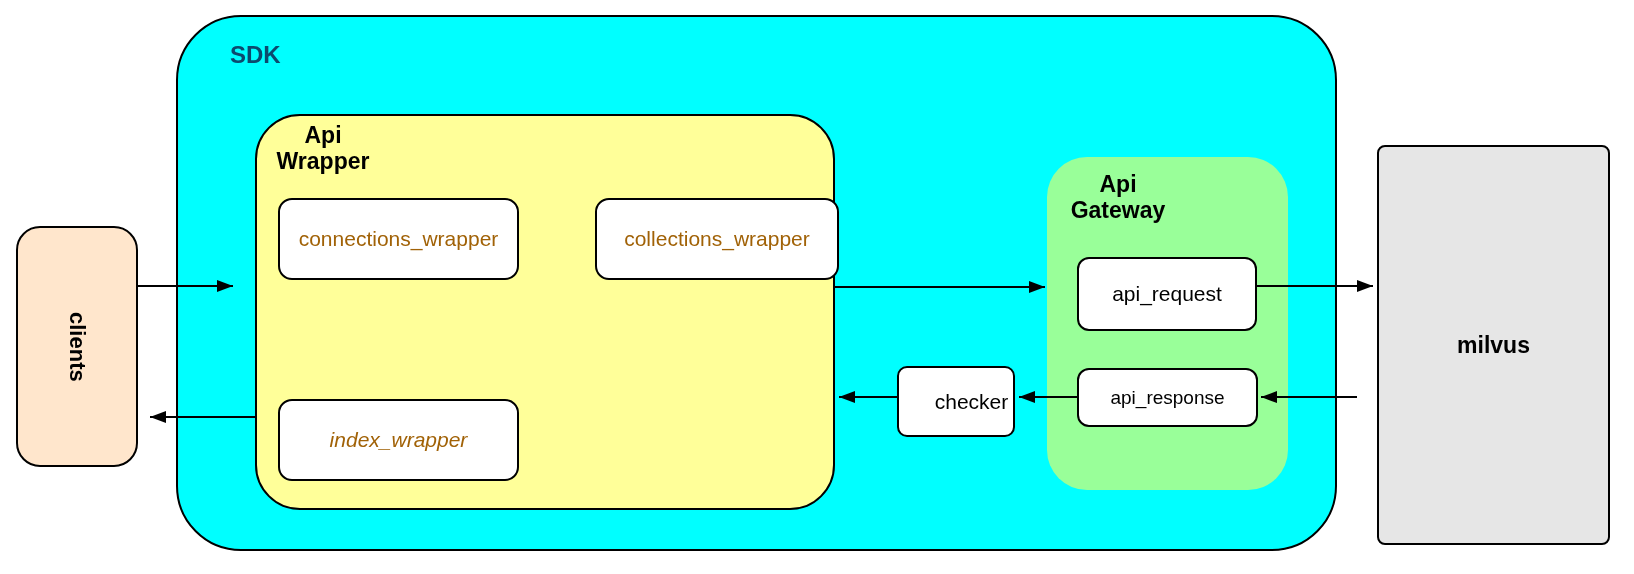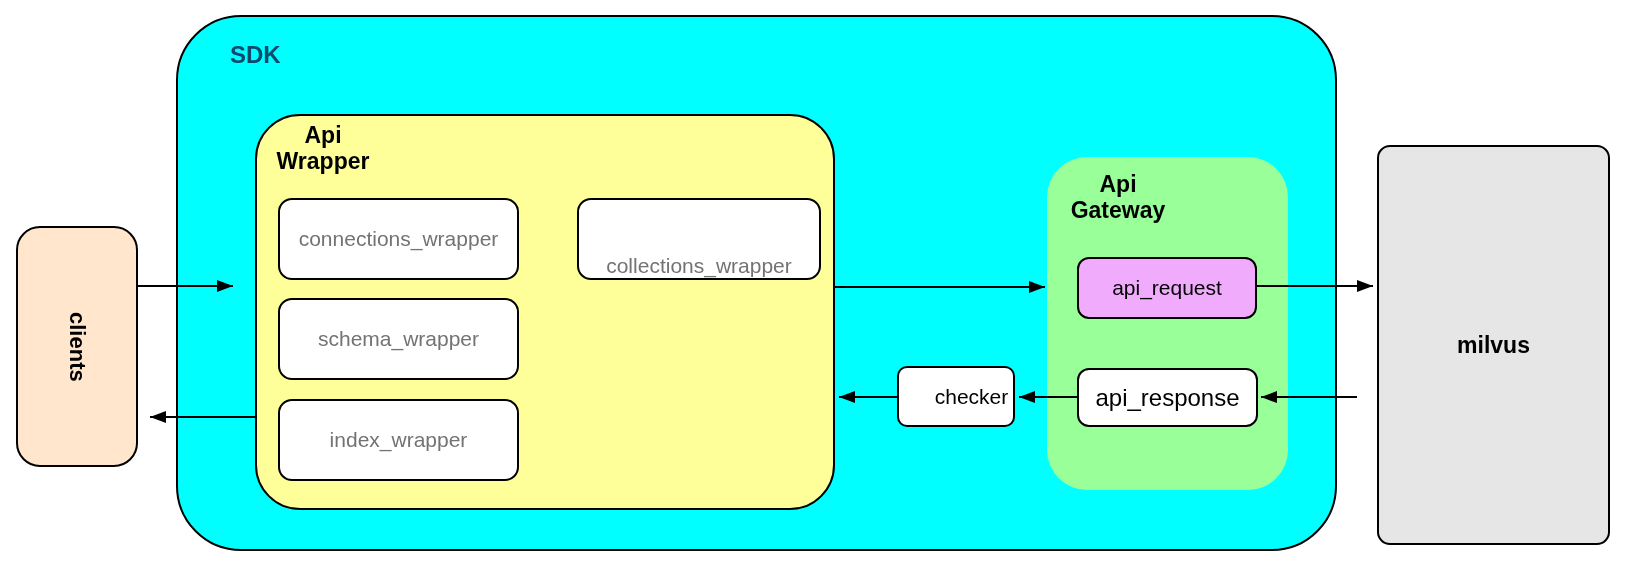--- a/index.html
+++ b/index.html
@@ -41,59 +41,59 @@
     background: #FFFF99; border-radius: 45px;
   }
   #api-wrapper-label {
     position: absolute; left: 10px; top: 6px; width: 112px;
     text-align: center; font-size: 23px; font-weight: bold;
     line-height: 26px; white-space: pre-line; color: #000;
   }
   .wrapper-box {
     position: absolute; height: 78px;
     background: #ffffff; border: 2px solid #000; border-radius: 14px;
-    font-size: 21px; color: #737373;
+    font-size: 21px; color: #a16207;
   }
   .wb-col1 { left: 21px;  width: 237px; }
-  .wb-col2 { left: 320px; width: 240px; align-items: flex-end; }
+  .wb-col2 { left: 338px; width: 240px; }
   .wb-row1 { top: 82px; }
   .wb-row2 { top: 182px; }
-  .wb-row3 { top: 283px; }
+  .wb-row3 { top: 283px; font-style: italic; }
 
   
   #checker {
-    left: 897px; top: 366px; width: 118px; height: 61px;
+    left: 897px; top: 366px; width: 118px; height: 71px;
     background: #ffffff; border-radius: 10px; font-size: 21px; color: #000; padding-left: 31px;
   }
 
   
   #api-gateway {
     left: 1047px; top: 157px; width: 241px; height: 333px;
     background: #99FF99; border-radius: 40px;
   }
   #api-gateway-label {
     position: absolute; left: 20px; top: 14px; width: 102px;
     text-align: center; font-size: 23px; font-weight: bold;
     line-height: 26px; white-space: pre-line; color: #000;
   }
   #api-request {
-    position: absolute; left: 30px; top: 100px; width: 180px; height: 62px;
-    background: #f0abfc; border: 2px solid #000; border-radius: 12px;
+    position: absolute; left: 30px; top: 100px; width: 180px; height: 74px;
+    background: #ffffff; border: 2px solid #000; border-radius: 12px;
     font-size: 21px; color: #000; box-sizing: border-box;
   }
   #api-response {
     position: absolute; left: 30px; top: 211px; width: 181px; height: 59px;
     background: #fff; border: 2px solid #000; border-radius: 12px;
-    font-size: 24px; color: #000; box-sizing: border-box;
+    font-size: 19px; color: #000; box-sizing: border-box;
   }
 
   
   #milvus {
     left: 1377px; top: 145px; width: 233px; height: 400px;
-    background: #E6E6E6; border-radius: 13px;
+    background: #E6E6E6; border-radius: 8px;
     font-size: 23px; font-weight: bold; color: #000;
   }
 
   
   #edges-svg {
     position: absolute; left: 0; top: 0; width: 1634px; height: 574px;
     pointer-events: none;
   }
   #edges-svg line { stroke: #000000; stroke-width: 2px; }
 </style>
@@ -109,23 +109,20 @@
 
   <div id="api-wrapper" class="node bordered">
     <div id="api-wrapper-label">Api
 Wrapper</div>
 
     <div class="wrapper-box wb-col1 wb-row1 flex-center">
       <span>connections_wrapper</span>
     </div>
     <div class="wrapper-box wb-col2 wb-row1 flex-center">
       <span>collections_wrapper</span>
-    </div>
-    <div class="wrapper-box wb-col1 wb-row2 flex-center">
-      <span>schema_wrapper</span>
     </div>
     <div class="wrapper-box wb-col1 wb-row3 flex-center">
       <span>index_wrapper</span>
     </div>
   </div>
 
   <div id="checker" class="node bordered flex-center">
     <span>checker</span>
   </div>
 

